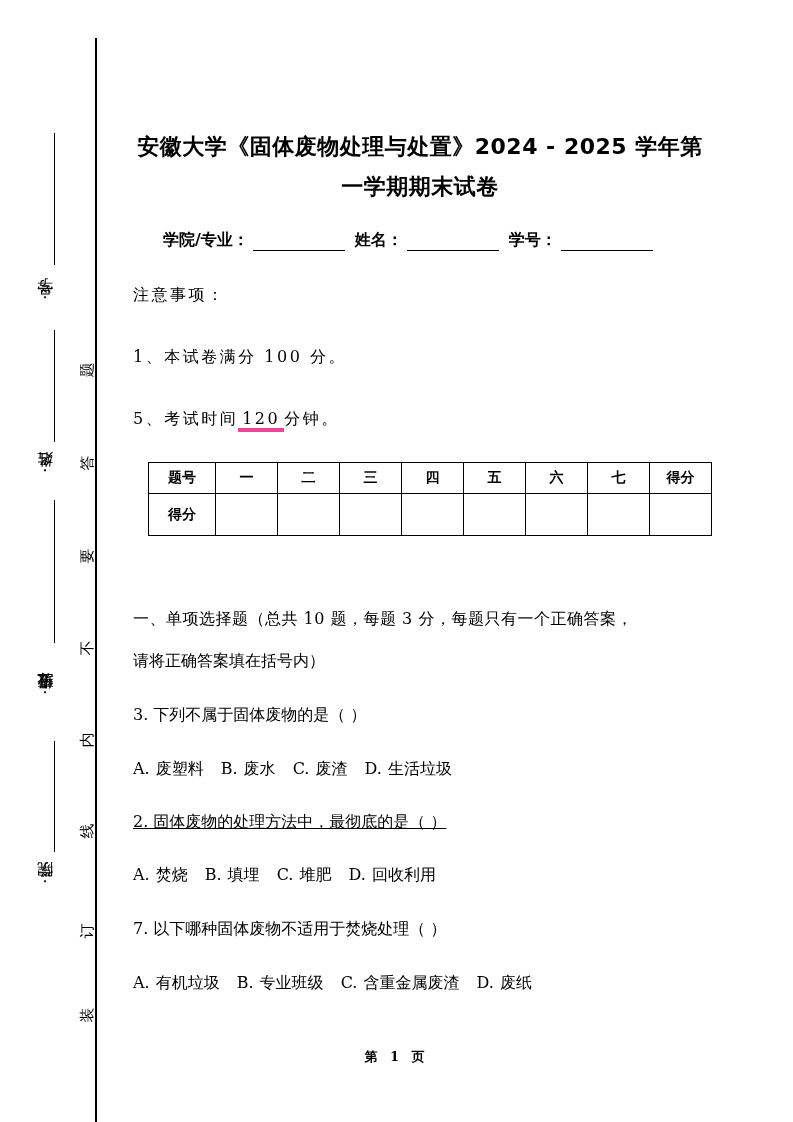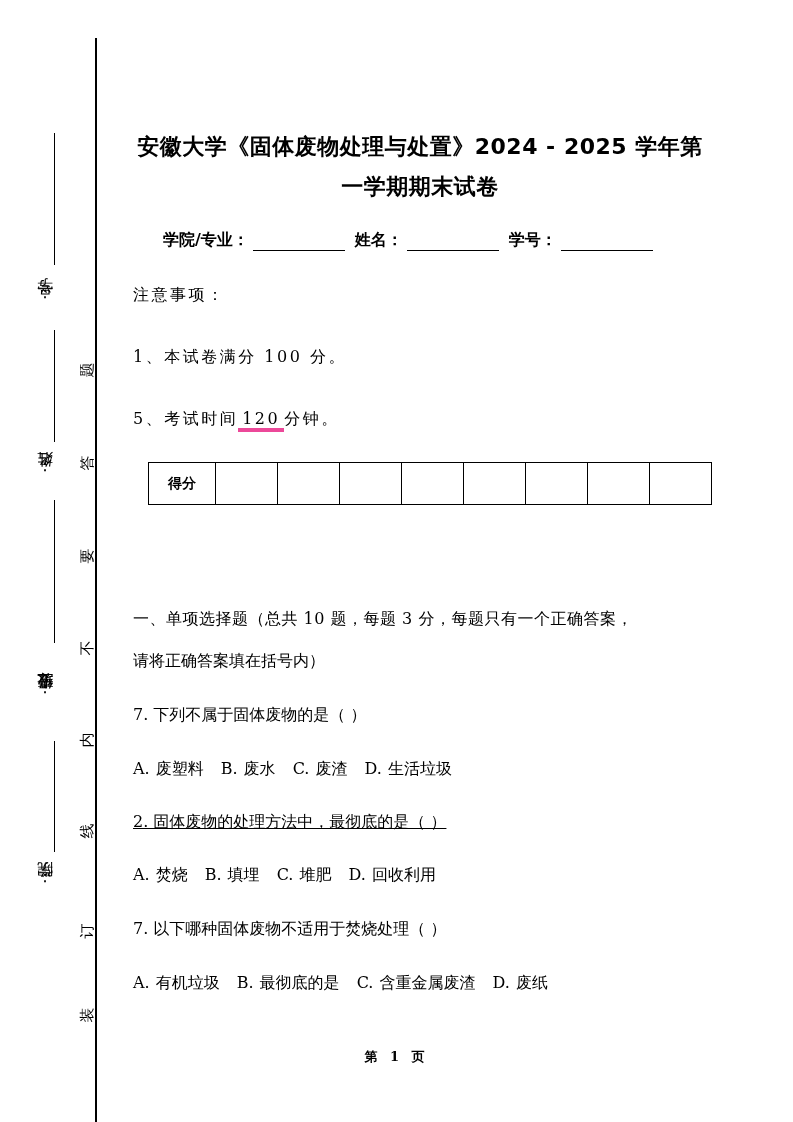--- a/index.html
+++ b/index.html
@@ -194,54 +194,65 @@
 </div>
 
 <div class="body-text notice-title">注意事项：</div>
 <div class="body-text notice-1">1、本试卷满分 100 分。</div>
 <div class="body-text notice-2">
   <span>5、考试时间</span><span class="underline-val">120</span><span>分钟。</span>
 </div>
 
 <table class="score-table">
   <tbody>
+      <tr class="r1">
+    <td class="c0">题号</td>
+    <td class="cn">一</td>
+    <td class="cn">二</td>
+    <td class="cn">三</td>
+    <td class="cn">四</td>
+    <td class="cn">五</td>
+    <td class="cn">六</td>
+    <td class="cn">七</td>
+    <td class="cn">得分</td>
+  </tr>
   <tr class="r2">
     <td class="c0">得分</td>
     <td class="cn"></td>
     <td class="cn"></td>
     <td class="cn"></td>
     <td class="cn"></td>
     <td class="cn"></td>
     <td class="cn"></td>
     <td class="cn"></td>
     <td class="cn"></td>
   </tr>
 </tbody>
   </table>
 
 <div class="q-text section-title">一、单项选择题（总共 10 题，每题 3 分，每题只有一个正确答案，</div>
 <div class="q-text section-title-2">请将正确答案填在括号内）</div>
 
-<div class="q-text q1">7. 下列不属于固体废物的是（    ）</div>
+<div class="q-text q1">3. 下列不属于固体废物的是（    ）</div>
 <div class="q-text q1-opts">
   <span class="opt"><span class="opt-letter">A.</span><span>废塑料</span></span>
   <span class="opt"><span class="opt-letter">B.</span><span>废水</span></span>
   <span class="opt"><span class="opt-letter">C.</span><span>废渣</span></span>
   <span class="opt"><span class="opt-letter">D.</span><span>生活垃圾</span></span>
 </div>
 
 <div class="q-text q2">2. 固体废物的处理方法中，最彻底的是（    ）</div>
 <div class="q-text q2-opts">
   <span class="opt"><span class="opt-letter">A.</span><span>焚烧</span></span>
   <span class="opt"><span class="opt-letter">B.</span><span>填埋</span></span>
   <span class="opt"><span class="opt-letter">C.</span><span>堆肥</span></span>
   <span class="opt"><span class="opt-letter">D.</span><span>回收利用</span></span>
 </div>
 
 <div class="q-text q3">7. 以下哪种固体废物不适用于焚烧处理（    ）</div>
 <div class="q-text q3-opts">
   <span class="opt"><span class="opt-letter">A.</span><span>有机垃圾</span></span>
-  <span class="opt"><span class="opt-letter">B.</span><span>最彻底的是</span></span>
+  <span class="opt"><span class="opt-letter">B.</span><span>专业班级</span></span>
   <span class="opt"><span class="opt-letter">C.</span><span>含重金属废渣</span></span>
   <span class="opt"><span class="opt-letter">D.</span><span>废纸</span></span>
 </div>
 
 <div class="footer">第 1 页</div>
 
 </body></html>

